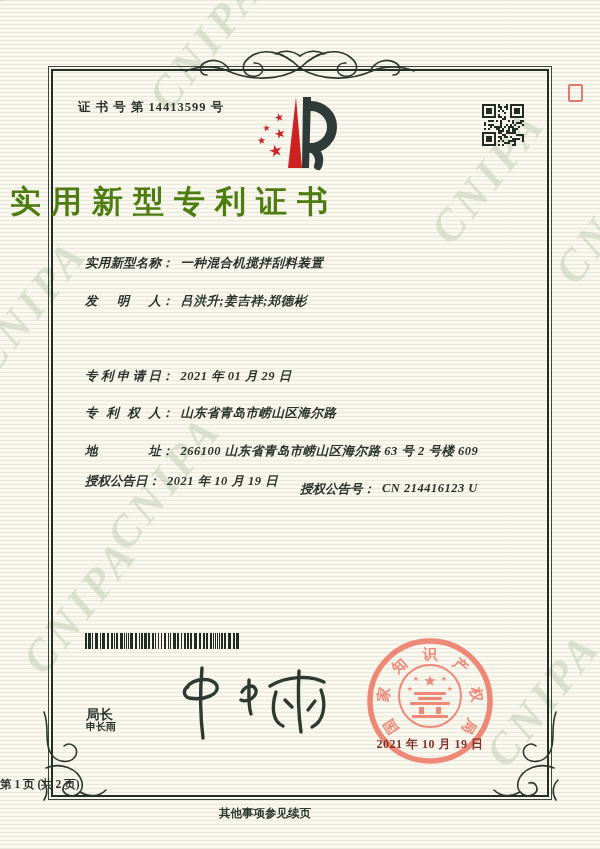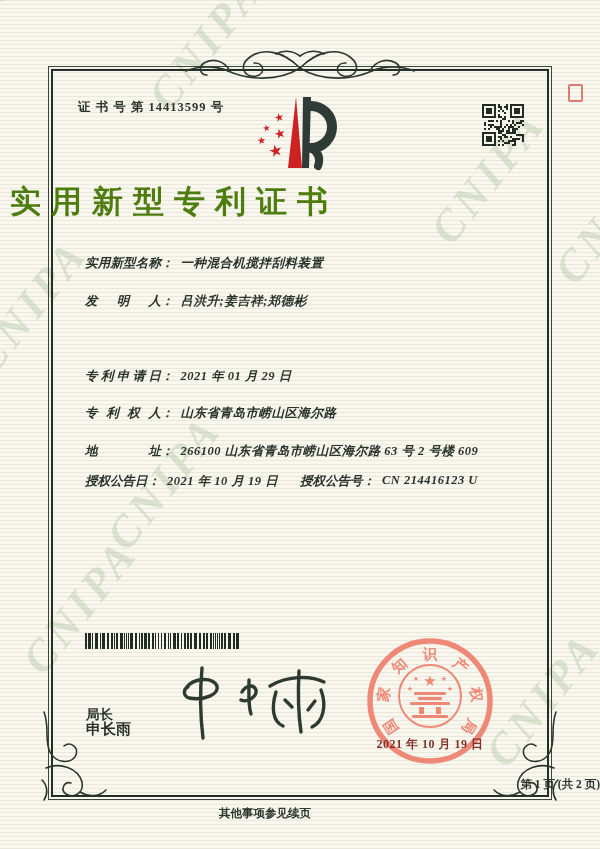--- a/index.html
+++ b/index.html
@@ -30,29 +30,29 @@
     letter-spacing:1px;color:#2a342c;}
   .title{position:absolute;left:0;top:181px;width:600px;text-align:left;
     font-size:31px;font-weight:700;letter-spacing:10px;color:#4d7c0f;text-indent:10px;}
   
   .frow{position:absolute;left:85px;right:55px;font-size:12.5px;font-weight:600;
     color:#29332b;white-space:nowrap;font-style:italic;}
   .flabel{display:inline-block;width:76px;text-align:justify;text-align-last:justify;
     vertical-align:top;}
   .fcolon{display:inline-block;vertical-align:top;}
   .fvalue{display:inline-block;margin-left:7px;vertical-align:top;letter-spacing:0.5px;}
-  .fgroup2{position:absolute;left:215px;top:0;}
+  .fgroup2{position:absolute;left:215px;top:8px;}
   
   .paras{position:absolute;left:76px;top:496px;width:450px;font-size:12.5px;
     line-height:25px;text-align:justify;color:#2c372e;}
   .paras p{margin:0 0 2px 0;text-indent:2em;}
   
   .director-label{position:absolute;left:86px;top:694px;font-size:13.5px;font-weight:700;margin-top:12px;}
-  .director-name{position:absolute;left:86px;top:720px;font-size:15px;font-weight:700;}
-  .page-info{position:absolute;left:0;top:777px;width:600px;text-align:right;
+  .director-name{position:absolute;left:86px;top:720px;font-size:10px;font-weight:700;}
+  .page-info{position:absolute;left:0;top:777px;width:600px;text-align:left;
     font-size:11.5px;font-weight:600;color:#2a342c;}
   .cont-note{position:absolute;left:0;top:806px;width:530px;text-align:center;
     font-size:11.5px;font-weight:600;color:#2c372e;}
   .edge-stamp{position:absolute;left:568px;top:84px;width:11px;height:14px;
     border:2px solid rgba(205,60,50,0.65);border-radius:2px;}
   svg{display:block;}
 </style>
 </head>
 <body>
 

